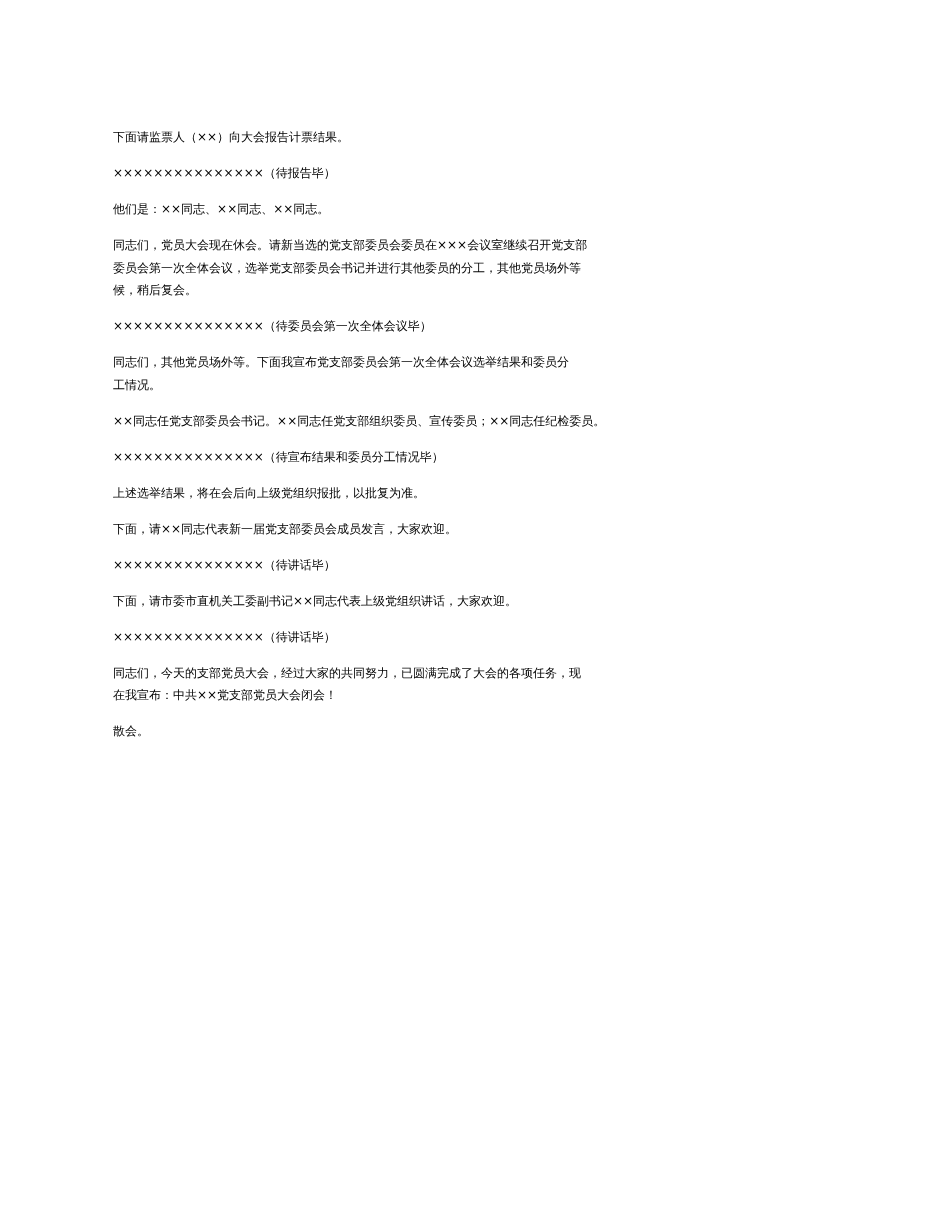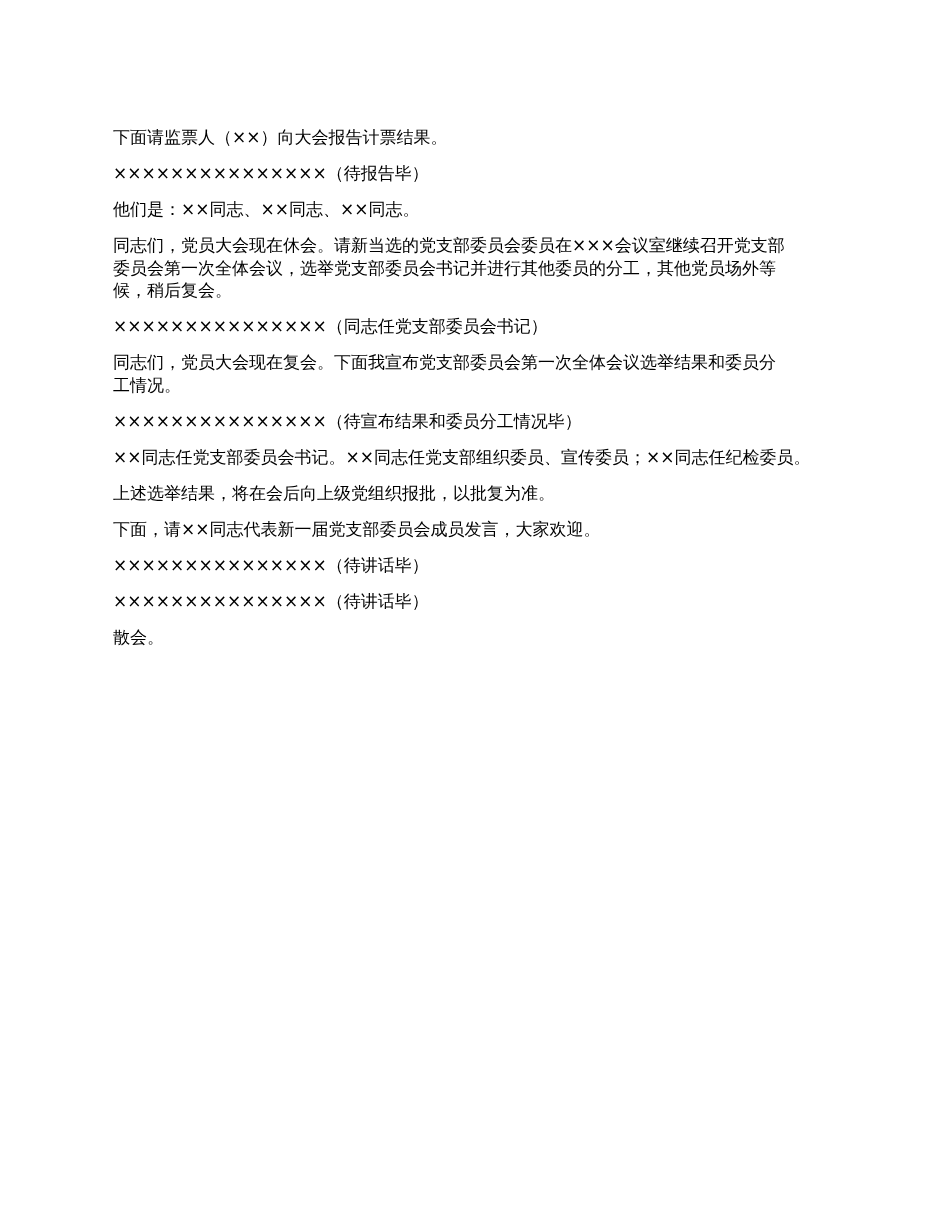--- a/index.html
+++ b/index.html
@@ -13,21 +13,21 @@
       position: relative;
       overflow: hidden;
     }
     .page {
       position: absolute;
       left: 113px;
       top: 126px;
       width: 760px;
       color: #000000;
       font-family: "DejaVu Sans", "Liberation Sans", sans-serif;
-      font-size: 17px;
+      font-size: 12px;
       line-height: 22.5px;
     }
     .para {
       margin: 0 0 13.5px 0;
       white-space: nowrap;
     }
     .line {
       display: block;
       white-space: nowrap;
     }
@@ -44,40 +44,47 @@
   </p>
   <p class="para">
     <span class="line">他们是：××同志、××同志、××同志。</span>
   </p>
   <p class="para">
     <span class="line">同志们，党员大会现在休会。请新当选的党支部委员会委员在×××会议室继续召开党支部</span>
     <span class="line">委员会第一次全体会议，选举党支部委员会书记并进行其他委员的分工，其他党员场外等</span>
     <span class="line">候，稍后复会。</span>
   </p>
   <p class="para">
-    <span class="line">×××××××××××××××（同志任党支部委员会书记）</span>
+    <span class="line">×××××××××××××××（待委员会第一次全体会议毕）</span>
   </p>
   <p class="para">
-    <span class="line">同志们，党员大会现在复会。下面我宣布党支部委员会第一次全体会议选举结果和委员分</span>
+    <span class="line">同志们，其他党员场外等。下面我宣布党支部委员会第一次全体会议选举结果和委员分</span>
     <span class="line">工情况。</span>
   </p>
   <p class="para">
-    <span class="line">×××××××××××××××（待宣布结果和委员分工情况毕）</span>
+    <span class="line">××同志任党支部委员会书记。××同志任党支部组织委员、宣传委员；××同志任纪检委员。</span>
   </p>
   <p class="para">
-    <span class="line">××同志任党支部委员会书记。××同志任党支部组织委员、宣传委员；××同志任纪检委员。</span>
+    <span class="line">×××××××××××××××（待宣布结果和委员分工情况毕）</span>
   </p>
   <p class="para">
     <span class="line">上述选举结果，将在会后向上级党组织报批，以批复为准。</span>
   </p>
   <p class="para">
     <span class="line">下面，请××同志代表新一届党支部委员会成员发言，大家欢迎。</span>
   </p>
   <p class="para">
     <span class="line">×××××××××××××××（待讲话毕）</span>
   </p>
   <p class="para">
+    <span class="line">下面，请市委市直机关工委副书记××同志代表上级党组织讲话，大家欢迎。</span>
+  </p>
+  <p class="para">
     <span class="line">×××××××××××××××（待讲话毕）</span>
+  </p>
+  <p class="para">
+    <span class="line">同志们，今天的支部党员大会，经过大家的共同努力，已圆满完成了大会的各项任务，现</span>
+    <span class="line">在我宣布：中共××党支部党员大会闭会！</span>
   </p>
   <p class="para">
     <span class="line">散会。</span>
   </p>
 </div>
 
 </body></html>

